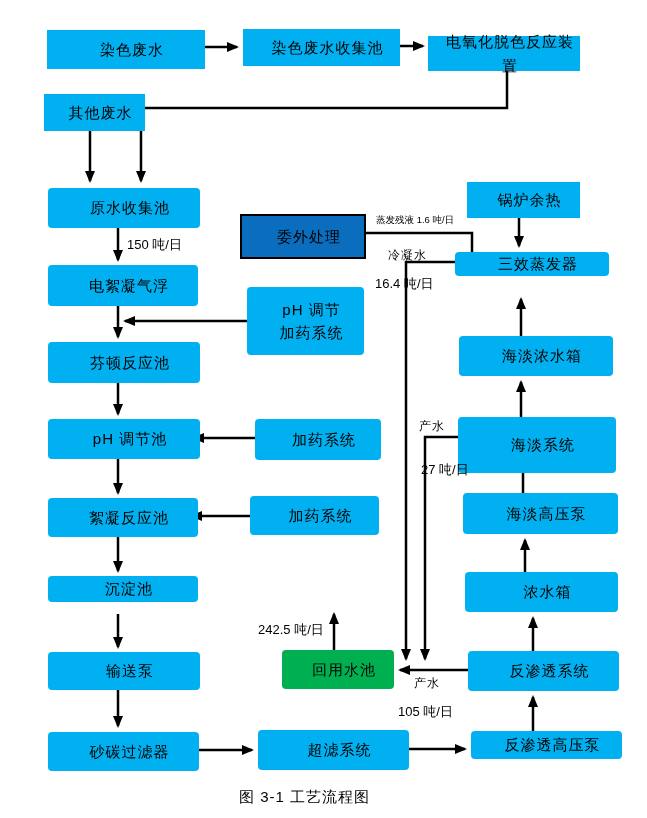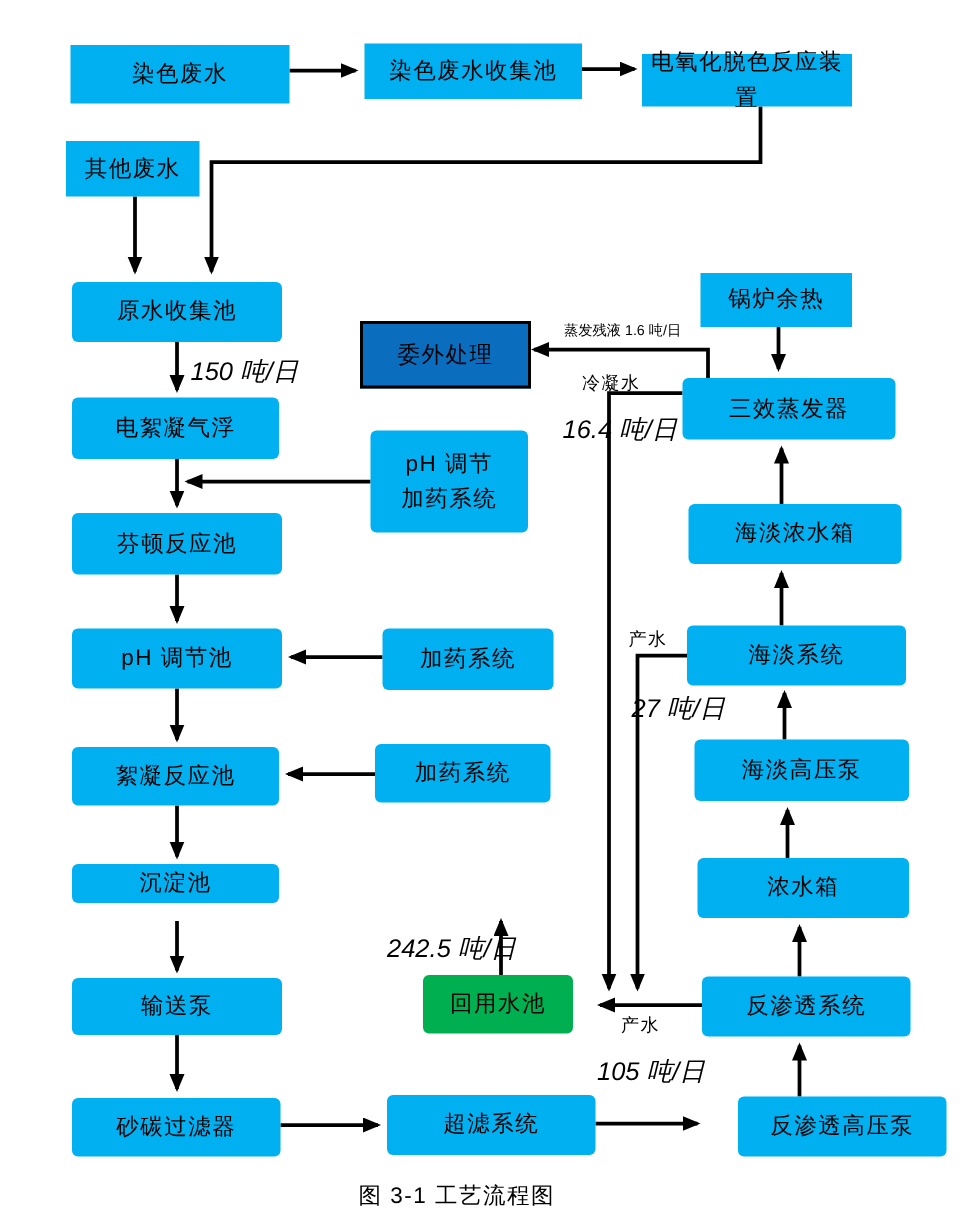--- a/index.html
+++ b/index.html
@@ -4,28 +4,28 @@
 <style>
   html,body{margin:0;padding:0;background:#fff;}
   .canvas{
     position:relative;width:647px;height:818px;background:#ffffff;
     font-family:"Liberation Sans","DejaVu Sans",sans-serif;color:#000;overflow:hidden;
   }
   .edges{position:absolute;left:0;top:0;width:647px;height:818px;pointer-events:none;}
   .node{
     position:absolute;display:flex;align-items:center;justify-content:center;
     text-align:center;font-size:15px;line-height:1.55;white-space:pre-line;
-    color:#000;letter-spacing:1px;
+    color:#000;letter-spacing:1px;padding-left:12px;
   }
   .blue{background:#00B0F0;}
   .green{background:#00B050;}
   .dark{background:#0B6DBE;border:2px solid #000;}
   .rounded{border-radius:4px;}
   .flowlabel{position:absolute;white-space:nowrap;color:#000;}
-  .fs13{font-size:17px;font-style:italic;}
+  .fs13{font-size:13px;}
   .fs14{font-size:12px;letter-spacing:1px;}
   .fs9{font-size:9.5px;}
   .caption{position:absolute;font-size:15px;letter-spacing:1px;}
 </style>
 </head>
 <body>
 
 <div class="canvas">
 
   <svg class="edges" width="647" height="818" viewBox="0 0 647 818" xmlns="http://www.w3.org/2000/svg">
@@ -78,27 +78,27 @@
   <div class="node blue rounded" style="left:48px;top:342px;width:140px;height:41px">芬顿反应池</div>
   <div class="node blue rounded" style="left:48px;top:419px;width:140px;height:40px">pH 调节池</div>
   <div class="node blue rounded" style="left:255px;top:419px;width:114px;height:41px">加药系统</div>
   <div class="node blue rounded" style="left:48px;top:498px;width:138px;height:39px">絮凝反应池</div>
   <div class="node blue rounded" style="left:250px;top:496px;width:117px;height:39px">加药系统</div>
   <div class="node blue rounded" style="left:48px;top:576px;width:138px;height:26px">沉淀池</div>
   <div class="node blue rounded" style="left:48px;top:652px;width:140px;height:38px">输送泵</div>
   <div class="node blue rounded" style="left:48px;top:732px;width:139px;height:39px">砂碳过滤器</div>
   <div class="node blue rounded" style="left:258px;top:730px;width:139px;height:40px">超滤系统</div>
 
-  <div class="node blue rounded" style="left:492px;top:731px;width:139px;height:40px">反渗透高压泵</div>
+  <div class="node blue rounded" style="left:471px;top:731px;width:139px;height:28px">反渗透高压泵</div>
   <div class="node blue rounded" style="left:468px;top:651px;width:139px;height:40px">反渗透系统</div>
   <div class="node blue rounded" style="left:465px;top:572px;width:141px;height:40px">浓水箱</div>
   <div class="node blue rounded" style="left:463px;top:493px;width:143px;height:41px">海淡高压泵</div>
-  <div class="node blue rounded" style="left:458px;top:417px;width:146px;height:40px">海淡系统</div>
+  <div class="node blue rounded" style="left:458px;top:417px;width:146px;height:56px">海淡系统</div>
   <div class="node blue rounded" style="left:459px;top:336px;width:142px;height:40px">海淡浓水箱</div>
-  <div class="node blue rounded" style="left:455px;top:252px;width:142px;height:41px">三效蒸发器</div>
+  <div class="node blue rounded" style="left:455px;top:252px;width:142px;height:24px">三效蒸发器</div>
   <div class="node blue" style="left:467px;top:182px;width:101px;height:36px">锅炉余热</div>
 
   <div class="node dark" style="left:240px;top:214px;width:110px;height:41px">委外处理</div>
   <div class="node green rounded" style="left:282px;top:650px;width:100px;height:39px">回用水池</div>
 
   <div class="flowlabel fs13" style="left:127px;top:236px">150 吨/日</div>
   <div class="flowlabel fs9" style="left:376px;top:214px">蒸发残液 1.6 吨/日</div>
   <div class="flowlabel fs14" style="left:388px;top:247px">冷凝水</div>
   <div class="flowlabel fs13" style="left:375px;top:275px">16.4 吨/日</div>
   <div class="flowlabel fs14" style="left:419px;top:418px">产水</div>

